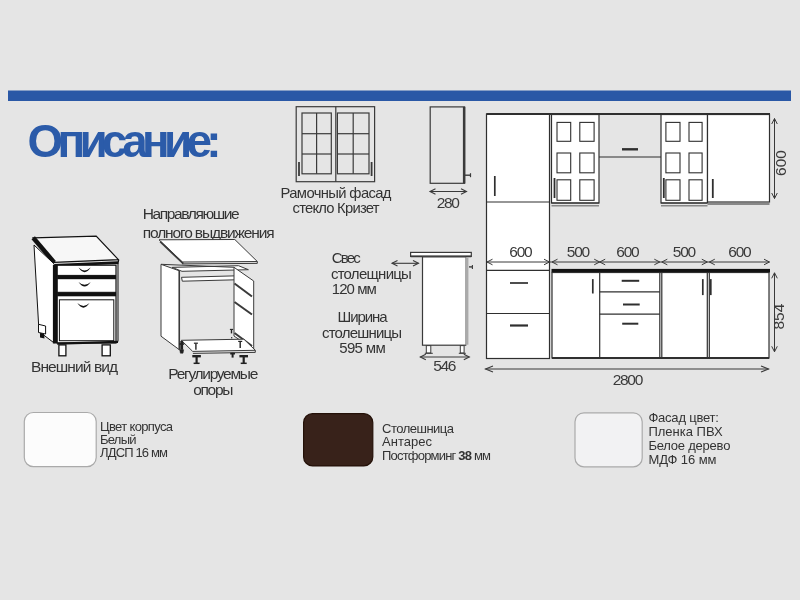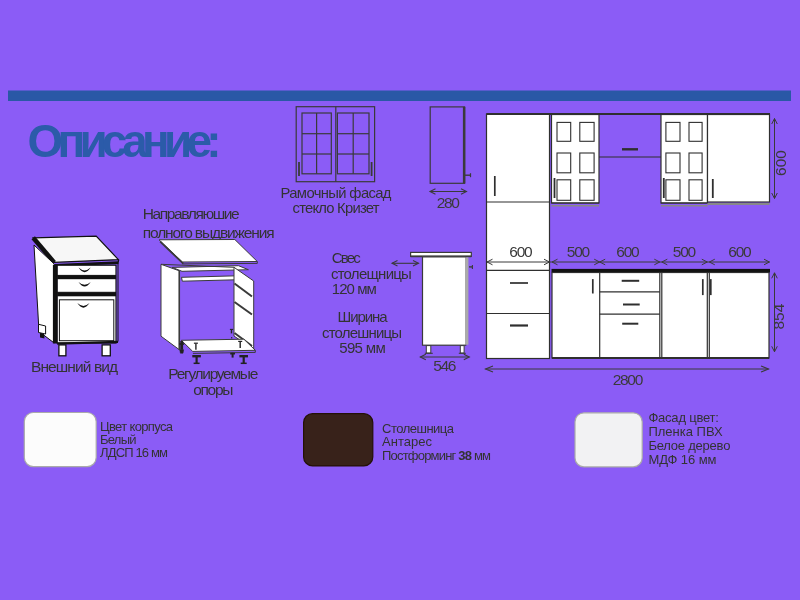--- a/index.html
+++ b/index.html
@@ -1,17 +1,17 @@
 <!DOCTYPE html>
 <html><head>
 <meta charset="utf-8">
 <style>
 html,body{margin:0;padding:0}
 body{width:800px;height:600px;background:#ffffff;font-family:"Liberation Sans",sans-serif}
-#page{position:relative;width:800px;height:600px;overflow:hidden;background:#8b5cf6}
+#page{position:relative;width:800px;height:600px;overflow:hidden;background:#e5e5e5}
 </style>
 </head>
 <body>
 <div id="page">
 <svg width="800" height="600" viewBox="0 0 800 600" style="position:absolute;left:0;top:0">
 
 <g>
 <rect x="8" y="90.5" width="783" height="10.5" fill="#2a58a6"></rect>
 </g>
 

